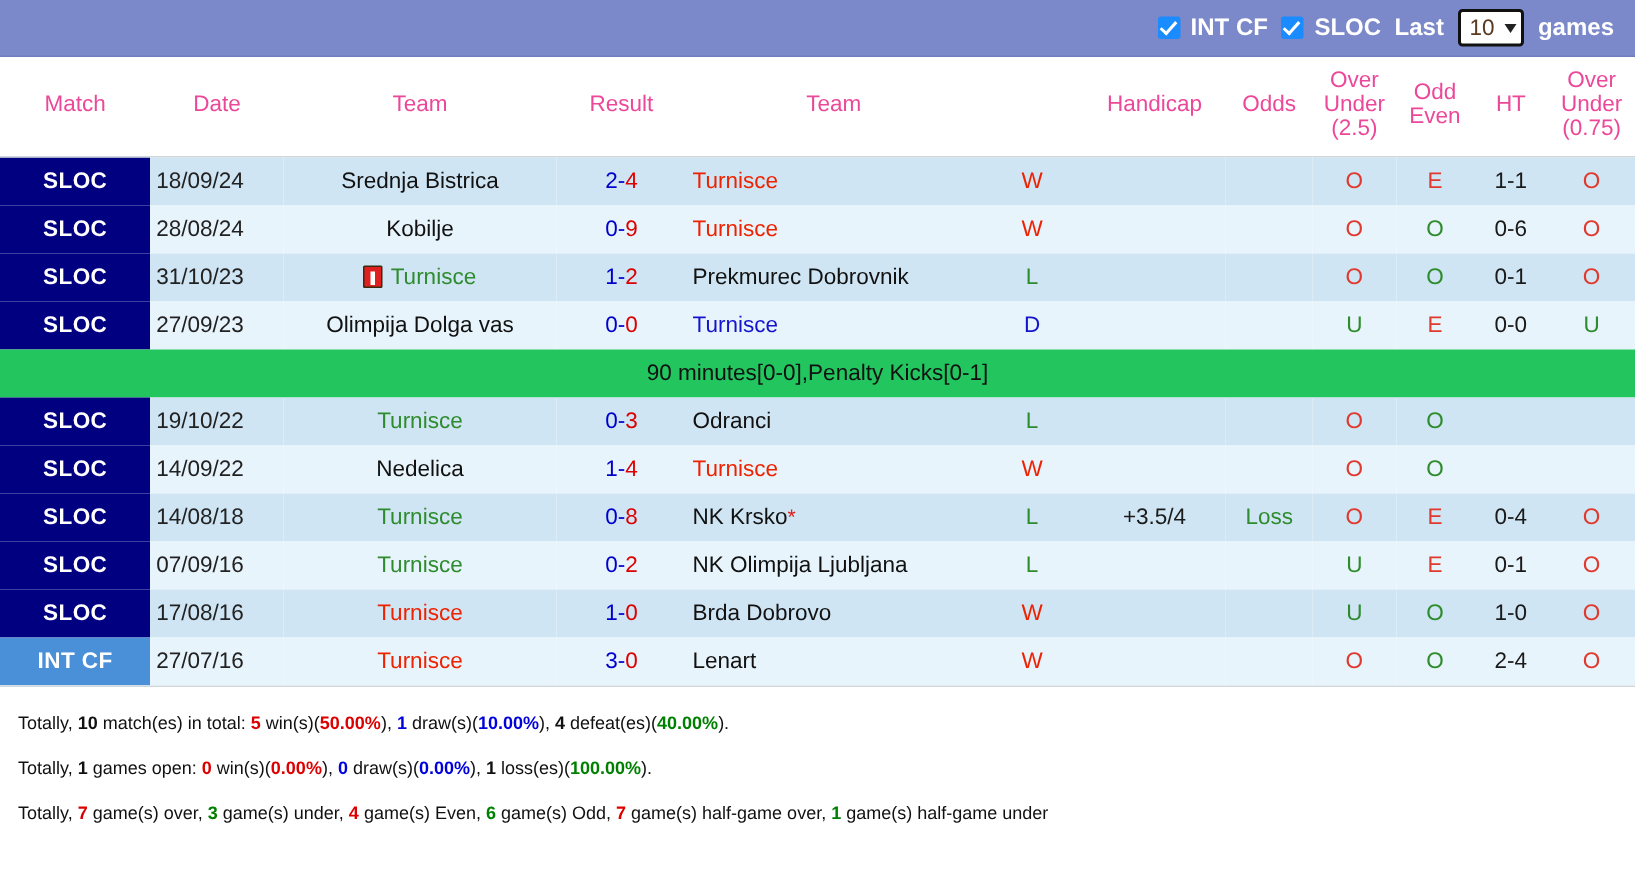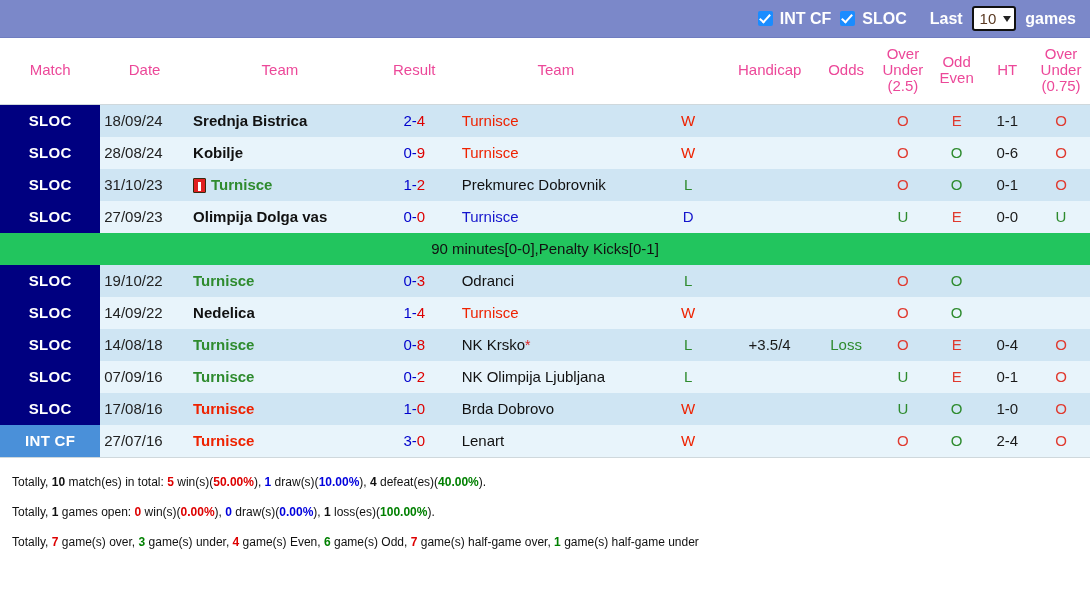--- a/index.html
+++ b/index.html
@@ -53,21 +53,21 @@
     gap: 9px;
     border-bottom: 1px solid #6f7dc0;
   }
   .filterbar .chk-item { display:flex; align-items:center; gap:7px; }
   .filterbar .chk-item .lbl {
     color:#ffffff; font-size:16px; font-weight:bold; white-space:nowrap;
   }
   .filterbar .lastlbl, .filterbar .gameslbl {
     color:#ffffff; font-size:16px; font-weight:bold; white-space:nowrap;
   }
-  .filterbar .lastlbl { margin-left: 14px; }
+  .filterbar .lastlbl { }
 
   
   .cbox {
     width: 15px; height: 15px;
     background: #1a8cff;
     border-radius: 2px;
     position: relative;
     flex: 0 0 auto;
     cursor: pointer;
   }
@@ -152,21 +152,21 @@
     text-align: center;
     color: #ffffff;
     font-weight: bold;
     font-size: 15.5px;
     letter-spacing: .3px;
   }
   td.badge.sloc  { background: #000080 !important; }
   td.badge.intcf { background: #4a90d9 !important; }
 
   td.date  { text-align: left; padding-left: 12px; color:#222; font-size:14.5px; }
-  td.home  { text-align: left; padding-right: 6px; font-weight: bold; }
+  td.home  { text-align: center; padding-right: 6px; }
   td.away  { text-align: left;  padding-left: 6px; }
   td.score { text-align: center; font-weight: normal; }
   td.ctr   { text-align: center; }
 
   .n-blue  { color: #0000cc; }
   .n-red   { color: #dd0000; }
   .t-red   { color: #ee2200; }
   .t-green { color: #2e8b2e; }
   .t-blue  { color: #1414cc; }
   .t-black { color: #111111; }

